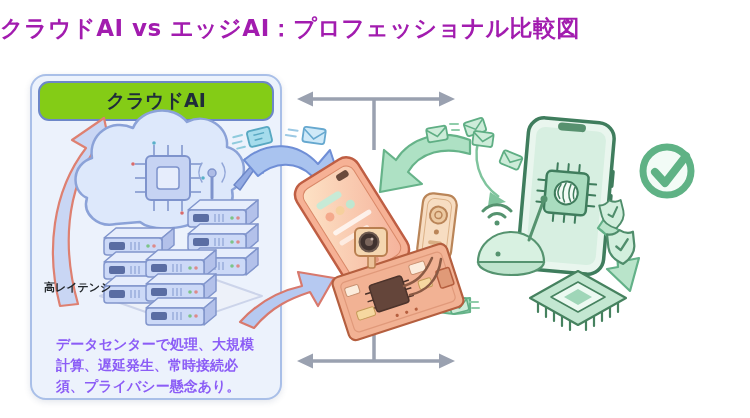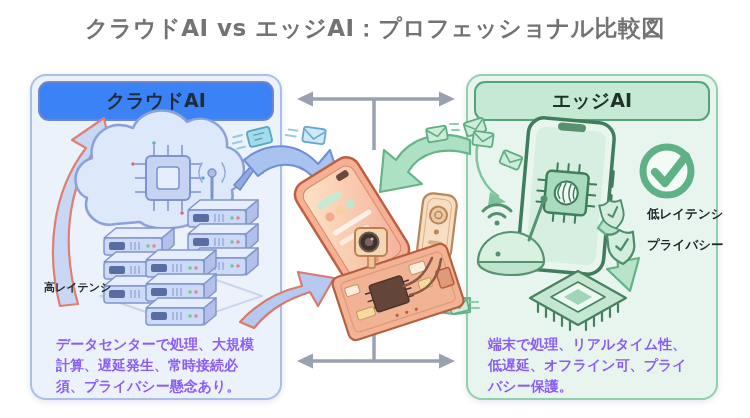--- a/index.html
+++ b/index.html
@@ -1,26 +1,26 @@
 <!DOCTYPE html>
 <html><head>
 <meta charset="utf-8">
 <style>
   html,body{margin:0;padding:0;background:#ffffff;}
   .canvas{position:relative;width:750px;height:418px;background:#ffffff;overflow:hidden;
           font-family:"DejaVu Sans","Liberation Sans",sans-serif;}
-  .title{position:absolute;top:13px;left:0;width:100%;margin:0;text-align:center;
-         font-size:23px;font-weight:800;color:#737373;letter-spacing:.5px;}
+  .title{position:absolute;top:13px;left:0;width:100%;margin:0;
+         font-size:23px;font-weight:800;color:#a21caf;letter-spacing:.5px;}
   .panel{position:absolute;top:74px;width:252px;height:326px;border-radius:16px;border:2px solid;
          box-shadow:0 2px 6px rgba(60,80,120,.14);box-sizing:border-box;}
   .panel.cloud{left:30px;background:#ecf2fc;border-color:#a9bfe8;}
   .panel.edge{left:466px;background:#e8f5ee;border-color:#92cfab;}
   .panel-header{position:absolute;top:5px;left:6px;right:6px;height:36px;border-radius:11px;border:2px solid;
          display:flex;align-items:center;justify-content:center;font-size:19px;font-weight:800;color:#1f2c3a;}
-  .cloud .panel-header{background:#3b82f6;border-color:#6d87c8;}
+  .cloud .panel-header{background:#84cc16;border-color:#6d87c8;}
   .edge .panel-header{background:#c6e9d3;border-color:#55a37a;color:#1d3328;}
   .flag{position:absolute;font-weight:800;font-size:11px;color:#22272b;white-space:nowrap;z-index:10;}
   .flag.high-latency{left:12px;top:204px;}
   .flag.low-latency{left:179px;top:130px;font-size:12.5px;}
   .flag.privacy{left:179px;top:161px;font-size:12.5px;}
   .desc{position:absolute;left:20px;right:12px;top:254px;margin:4px;font-size:14px;font-weight:700;
         line-height:1.5;color:#8b5cf6;z-index:10;}
   .edge .desc{left:16px;}
   .art{position:absolute;left:0;top:0;width:750px;height:418px;pointer-events:none;z-index:5;}
 </style>
@@ -30,26 +30,20 @@
 <div class="canvas">
 
   <h1 class="title">クラウドAI vs エッジAI：プロフェッショナル比較図</h1>
 
   <section class="panel cloud">
     <div class="panel-header">クラウドAI</div>
     <div class="flag high-latency">高レイテンシ</div>
     <p class="desc">データセンターで処理、大規模計算、遅延発生、常時接続必須、プライバシー懸念あり。</p>
   </section>
 
-  <section class="panel edge">
-    <div class="panel-header">エッジAI</div>
-    <div class="flag low-latency">低レイテンシ</div>
-    <div class="flag privacy">プライバシー</div>
-    <p class="desc">端末で処理、リアルタイム性、低遅延、オフライン可、プライバシー保護。</p>
-  </section>
 
   <svg class="art" viewBox="0 0 750 418" aria-hidden="true">
     <defs>
       <linearGradient id="screenGrad" x1="0" y1="0" x2="1" y2="1">
         <stop offset="0" stop-color="#fde3c6"></stop>
           <stop offset="1" stop-color="#f5b29b"></stop>
       </linearGradient>
       <g id="srv">
         <path d="M0,10 L12,0 L70,0 L58,10 Z" fill="#e6edfc" stroke="#8195cc" stroke-width="1.5" stroke-linejoin="round"></path>
         <path d="M58,10 L70,0 L70,17 L58,27 Z" fill="#b3c1ea" stroke="#8195cc" stroke-width="1.5" stroke-linejoin="round"></path>

